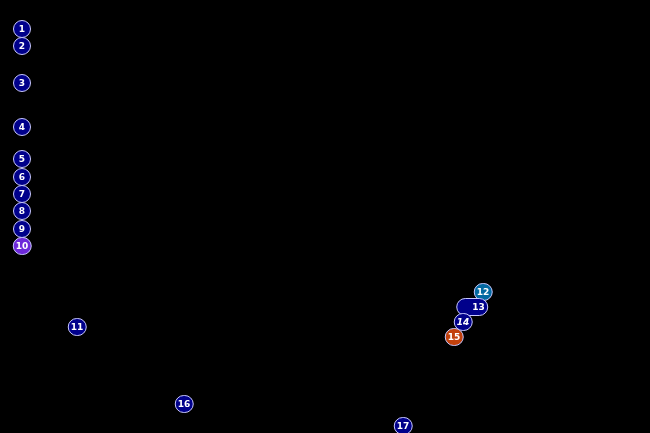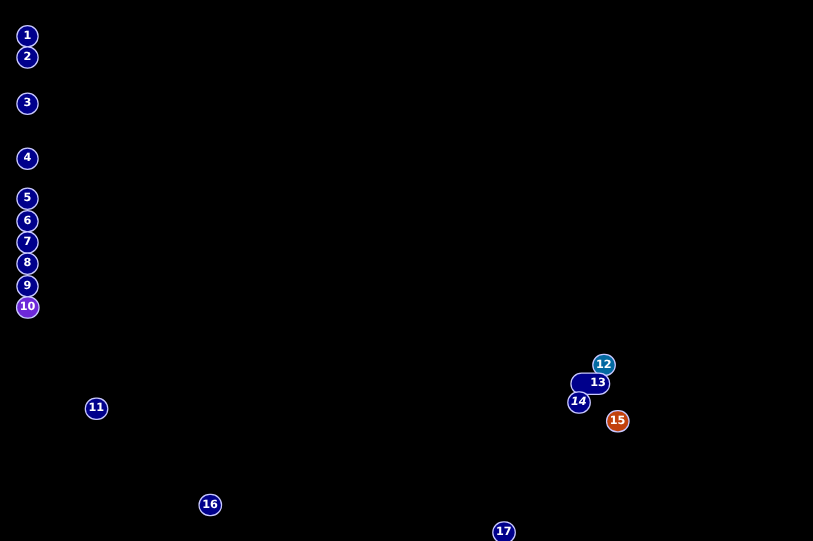--- a/index.html
+++ b/index.html
@@ -47,17 +47,17 @@
       <div class="marker" style="left: 22px; top: 159px; background: rgb(0, 0, 139); border-color: rgb(200, 200, 255); color: rgb(255, 255, 255);">5</div>
       <div class="marker" style="left: 22px; top: 177px; background: rgb(0, 0, 139); border-color: rgb(200, 200, 255); color: rgb(255, 255, 255);">6</div>
       <div class="marker" style="left: 22px; top: 194px; background: rgb(0, 0, 139); border-color: rgb(200, 200, 255); color: rgb(255, 255, 255);">7</div>
       <div class="marker" style="left: 22px; top: 211px; background: rgb(0, 0, 139); border-color: rgb(200, 200, 255); color: rgb(255, 255, 255);">8</div>
       <div class="marker" style="left: 22px; top: 229px; background: rgb(0, 0, 139); border-color: rgb(200, 200, 255); color: rgb(255, 255, 255);">9</div>
       <div class="marker" style="left: 22px; top: 246px; background: #6d28d9; border-color: rgb(200, 200, 255); color: rgb(255, 255, 255);">10</div>
       <div class="marker" style="left: 77px; top: 327px; background: rgb(0, 0, 139); border-color: rgb(200, 200, 255); color: rgb(255, 255, 255); text-align: center;">11</div>
       <div class="marker" style="left: 483px; top: 292px; background: #0369a1; border-color: rgb(200, 200, 255); color: rgb(255, 255, 255);">12</div>
       <div class="marker" style="left: 472px; top: 307px; background: rgb(0, 0, 139); border-color: rgb(200, 200, 255); color: rgb(255, 255, 255); padding-left: 15px;">13</div>
       <div class="marker" style="left: 463px; top: 322px; background: rgb(0, 0, 139); border-color: rgb(200, 200, 255); color: rgb(255, 255, 255); font-style: italic;">14</div>
-      <div class="marker" style="left: 454px; top: 337px; background: #c2410c; border-color: rgb(200, 200, 255); color: rgb(255, 255, 255); margin-left: 40px;">15</div>
-      <div class="marker" style="left: 168px; top: 404px; background: rgb(0, 0, 139); border-color: rgb(200, 200, 255); color: rgb(255, 255, 255);">16</div>
+      <div class="marker" style="left: 454px; top: 337px; background: #c2410c; border-color: rgb(200, 200, 255); color: rgb(255, 255, 255);">15</div>
+      <div class="marker" style="left: 184px; top: 404px; background: rgb(0, 0, 139); border-color: rgb(200, 200, 255); color: rgb(255, 255, 255);">16</div>
       <div class="marker" style="left: 403px; top: 406px; background: rgb(0, 0, 139); border-color: rgb(200, 200, 255); color: rgb(255, 255, 255); margin-top: 20px;">17</div>
     </div>
 </div>
 
 </body></html>

